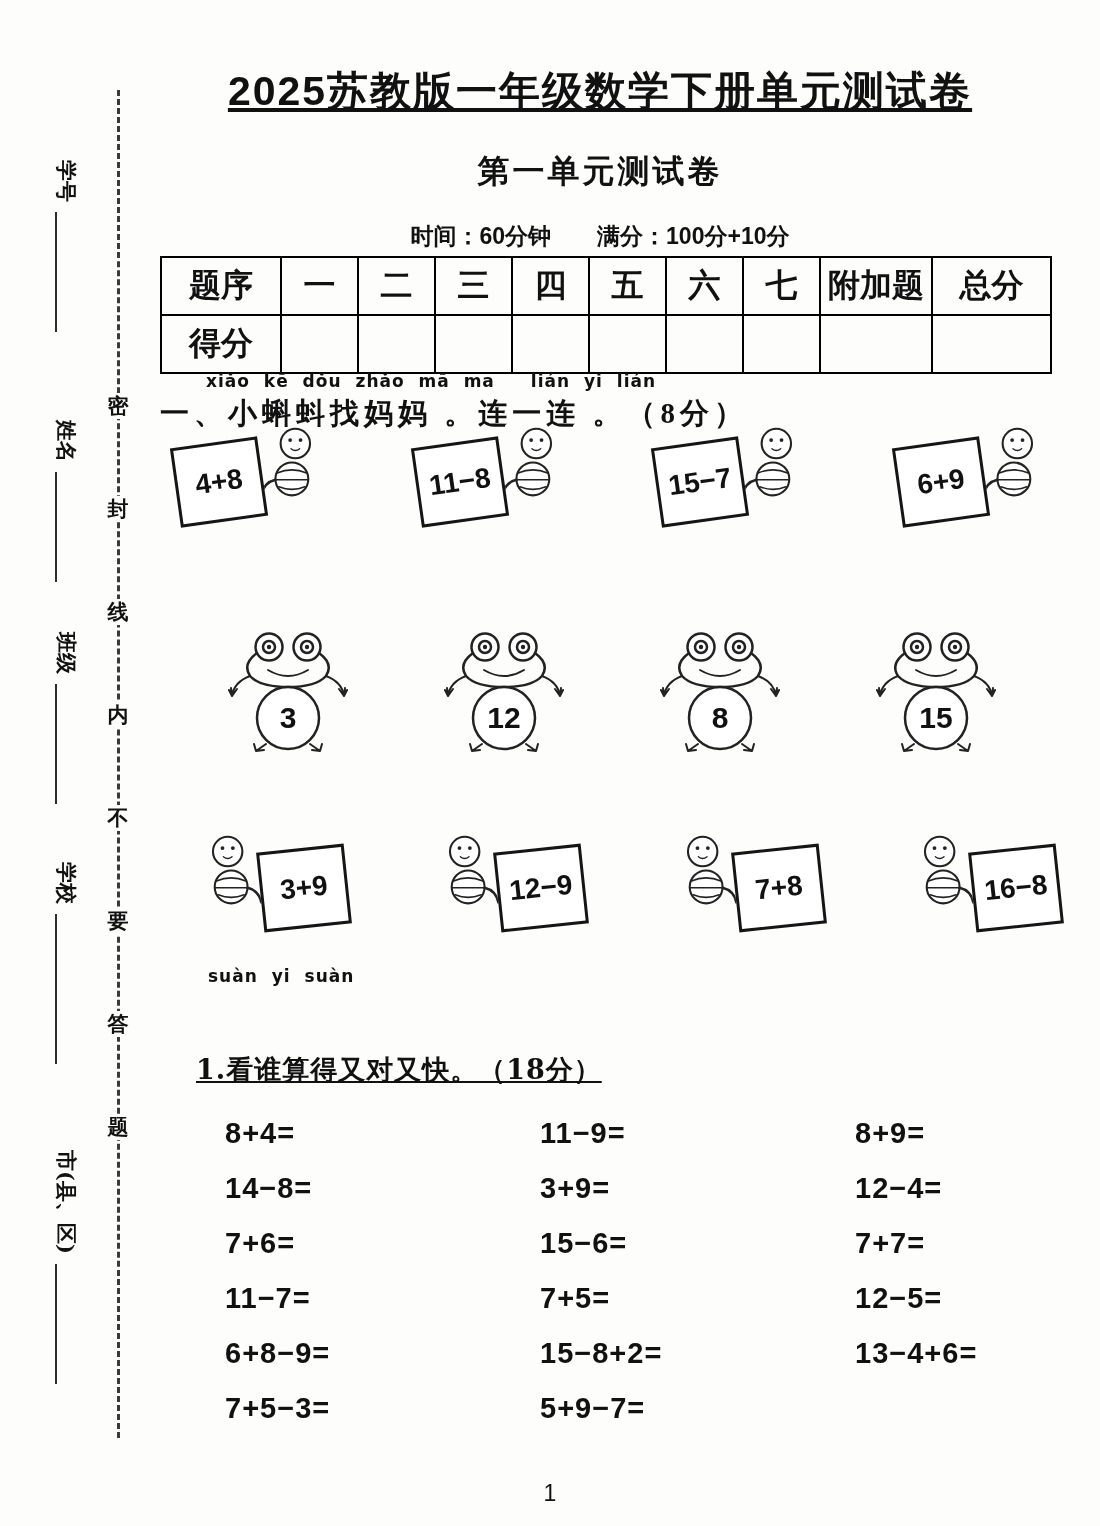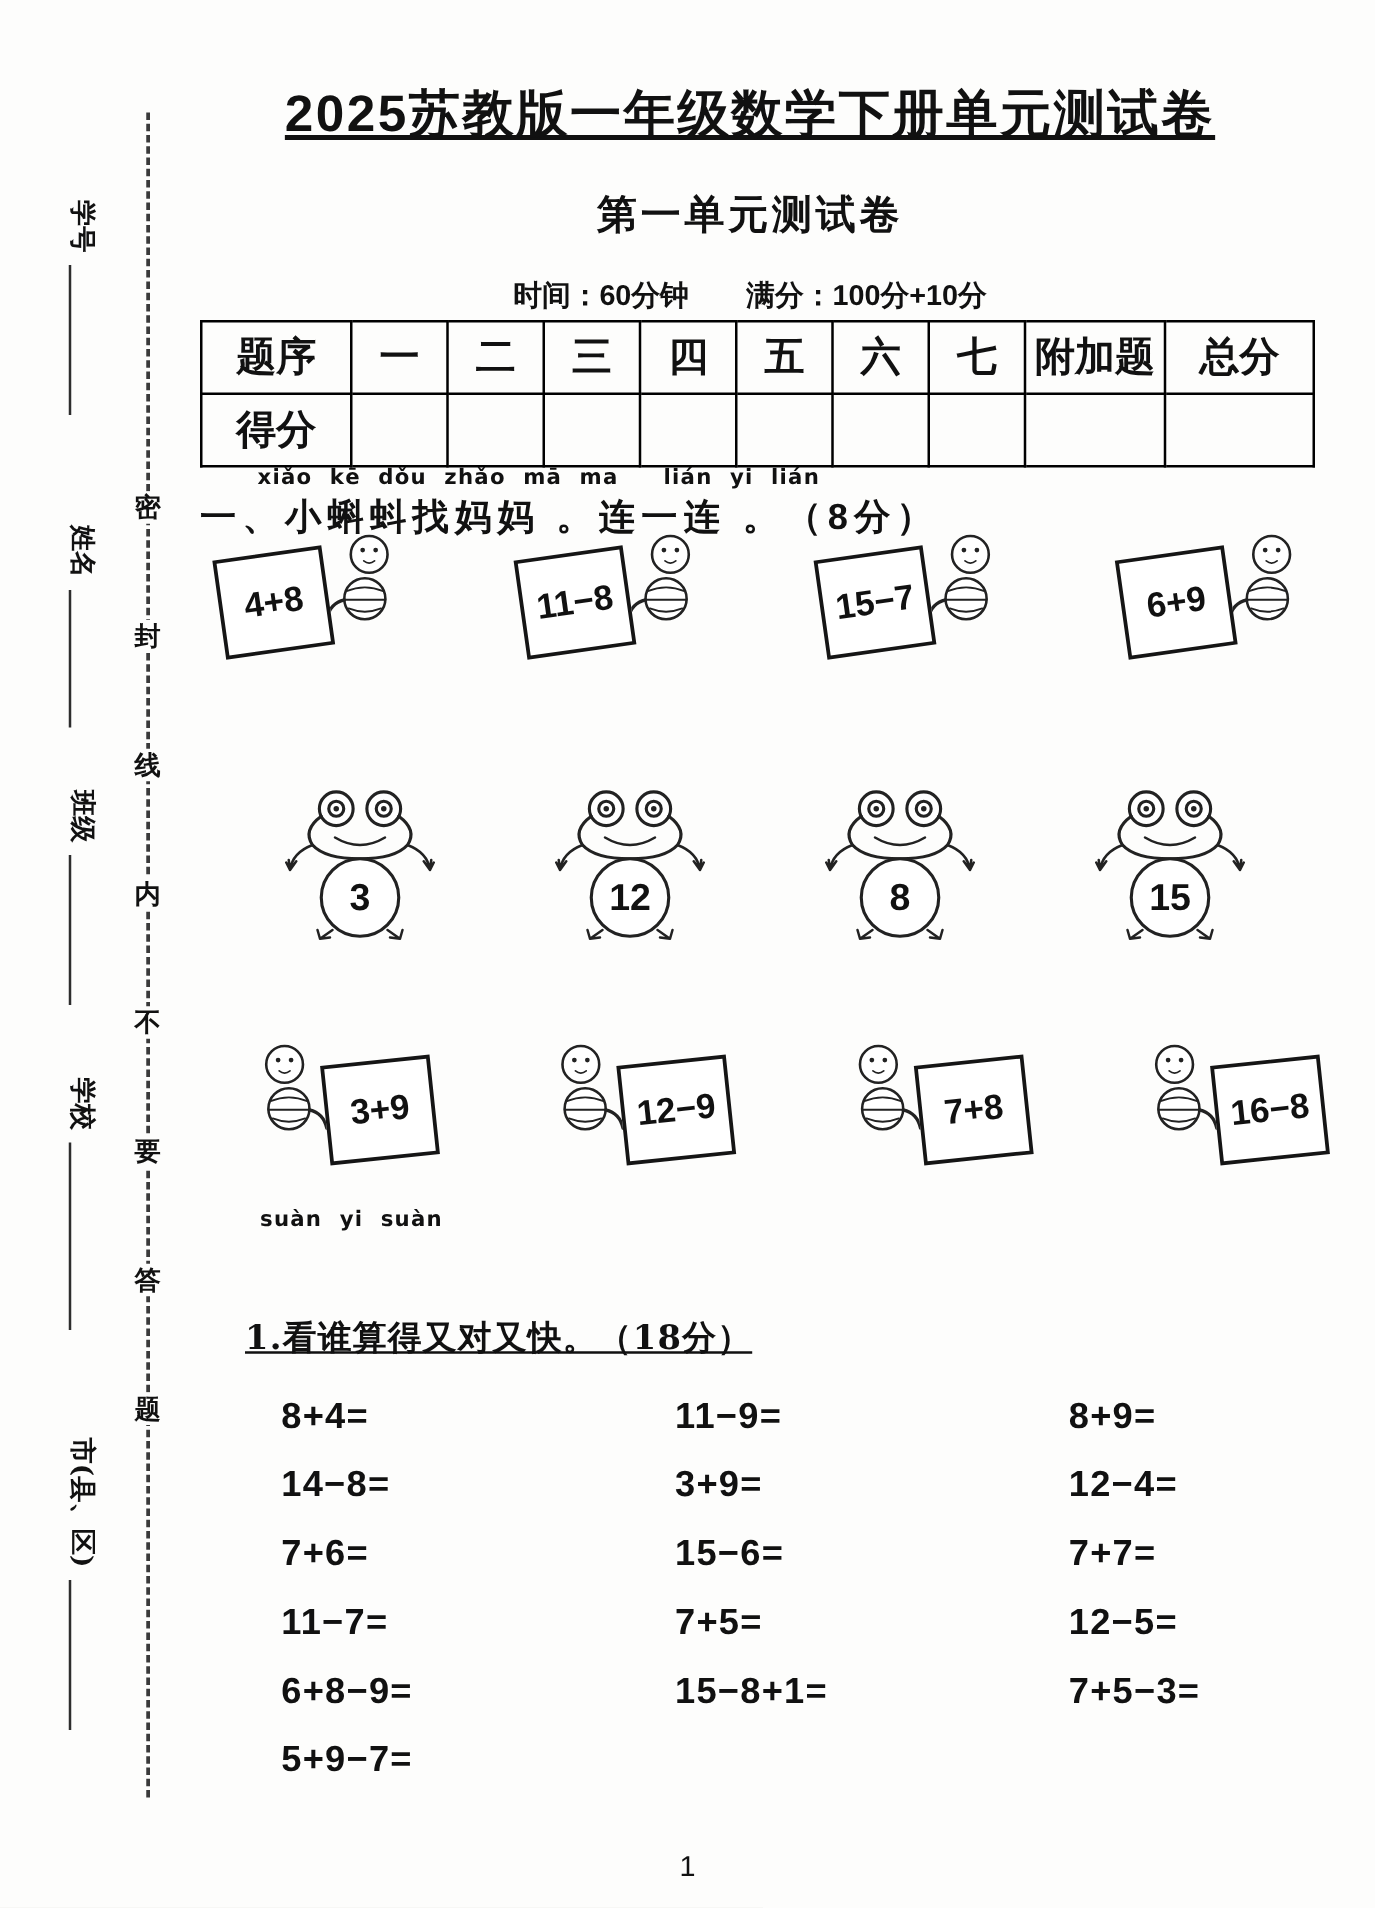--- a/index.html
+++ b/index.html
@@ -25,21 +25,21 @@
   .meta { top:221px; font-size:23px; font-weight:bold; white-space:pre; }
 
   
   .score-table { position:absolute; left:160px; top:256px; width:890px; border-collapse:collapse; table-layout:fixed; background:#fdfdfc; }
   .score-table td { border:2.6px solid #000; text-align:center; font-weight:bold; font-size:32px; height:58px; }
 
   
   .pinyin { position:absolute; font-size:17px; font-weight:bold; font-family:"DejaVu Sans", sans-serif;
             letter-spacing:1px; word-spacing:7px; white-space:pre; }
   .sec-heading { position:absolute; font-size:29px; font-weight:bold; letter-spacing:5px;
-                 font-family:Liberation Sans, sans-serif; white-space:pre; }
+                 font-family:Liberation Serif, serif; white-space:pre; }
   .sub-heading { position:absolute; font-size:27px; font-weight:bold; letter-spacing:1px;
                  font-family:"DejaVu Serif", serif;text-decoration:underline; }
 
   
   .match-row { position:absolute; display:flex; justify-content:space-between; }
   .row-top { left:175px; top:442px; width:870px; }
   .row-frogs { left:228px; top:630px; width:768px; }
   .row-bottom { left:200px; top:848px; width:860px; }
   .match-group { display:flex; align-items:flex-start; }
   .card { width:88px; height:80px; border:3px solid #151515; background:#fff;
@@ -378,20 +378,21 @@
     <span>14−8=</span>
     <span>3+9=</span>
     <span>12−4=</span>
     <span>7+6=</span>
     <span>15−6=</span>
     <span>7+7=</span>
     <span>11−7=</span>
     <span>7+5=</span>
     <span>12−5=</span>
     <span>6+8−9=</span>
-    <span>15−8+1=</span>
+    <span>15−8+2=</span>
+    <span>13−4+6=</span>
     <span>7+5−3=</span>
     <span>5+9−7=</span>
   </div>
 
   <div class="page-number">1</div>
 
 </div>
 
 </body></html>

